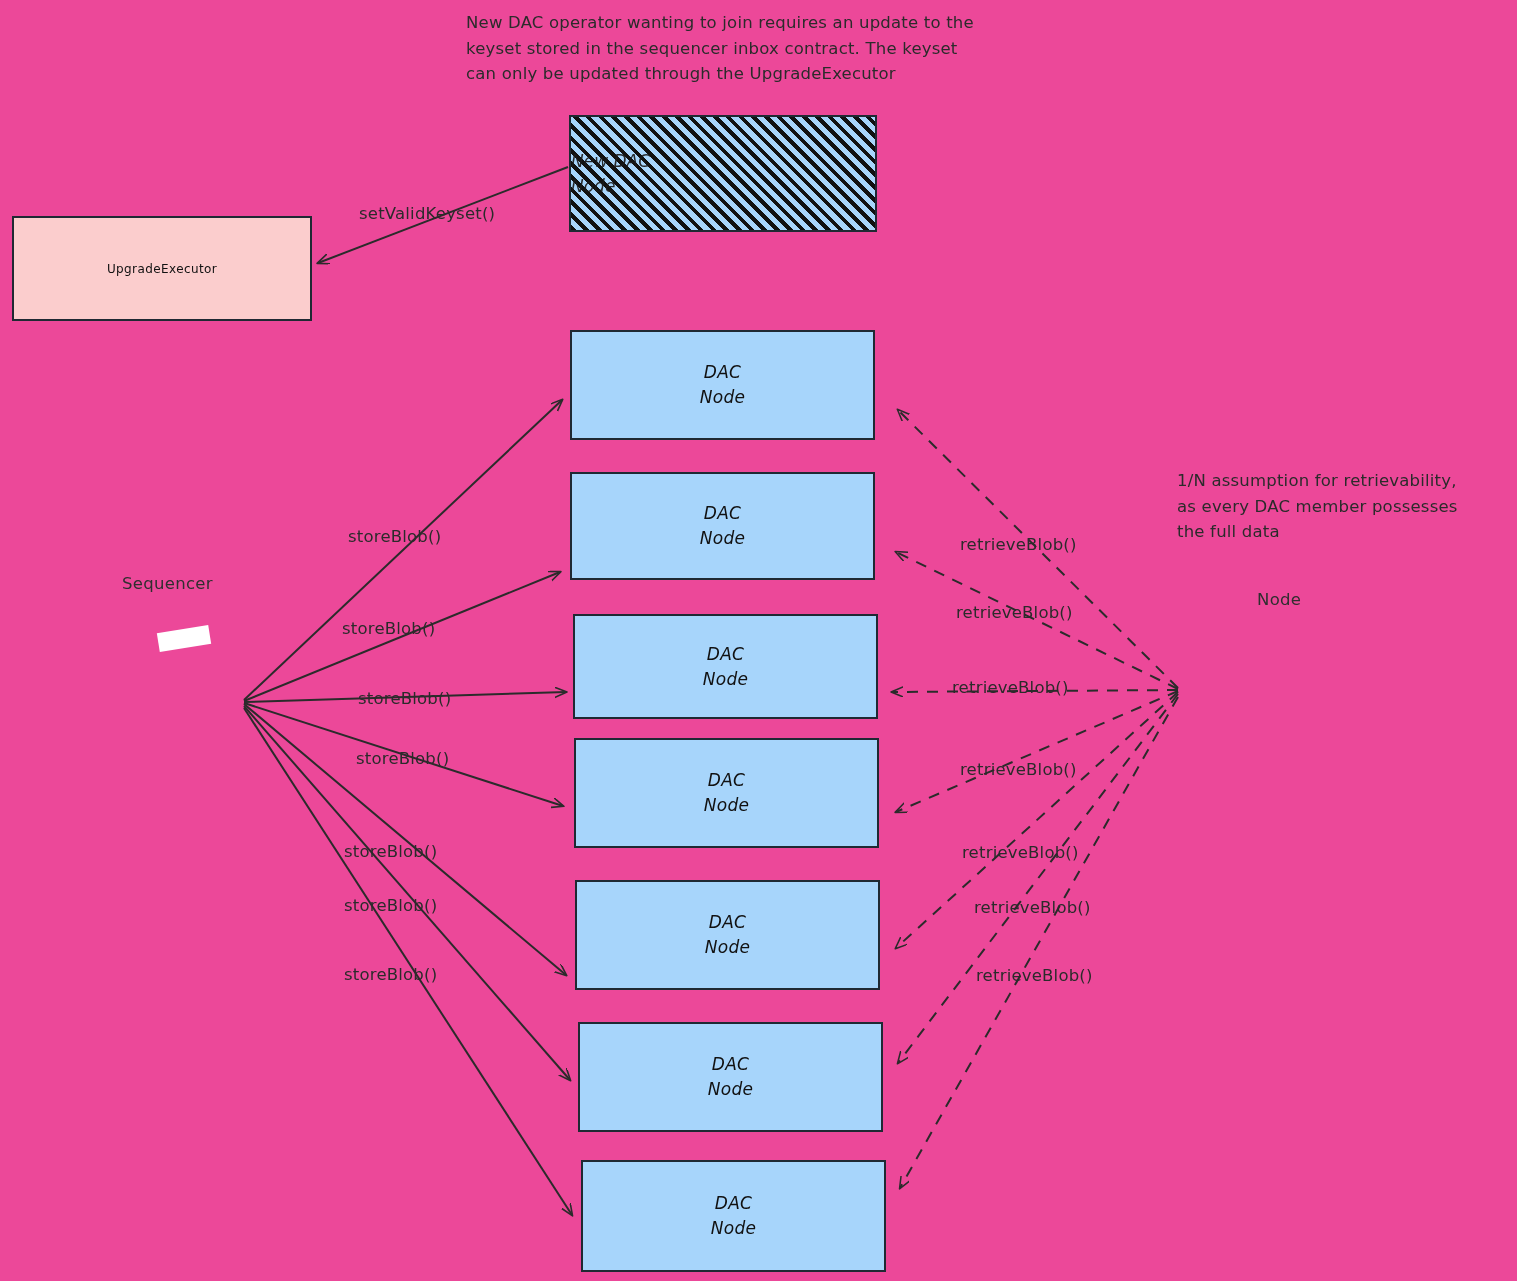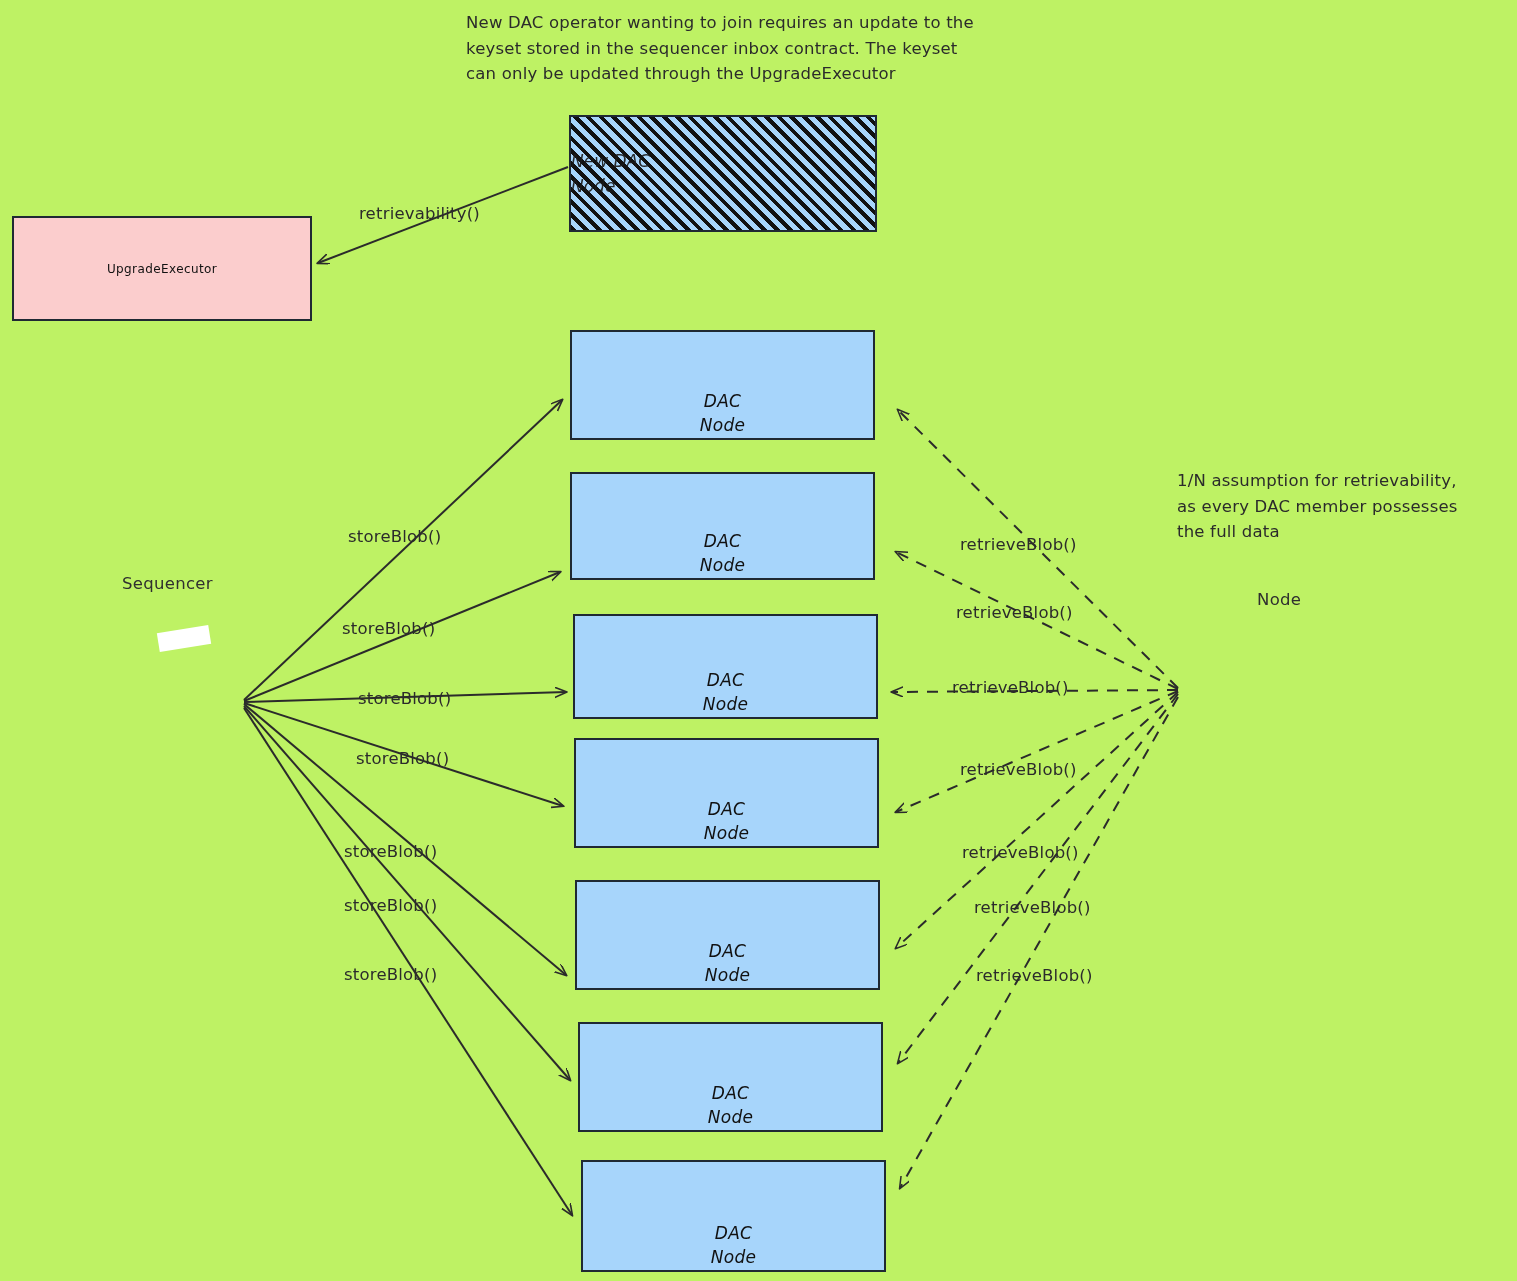--- a/index.html
+++ b/index.html
@@ -4,41 +4,41 @@
 <style>
   html, body {
     margin: 0;
     padding: 0;
     background: #000000;
   }
   #canvas {
     position: relative;
     width: 1517px;
     height: 1281px;
-    background: #bef264;
+    background: #ec4899;
     font-family: "DejaVu Sans", sans-serif;
     overflow: hidden;
   }
   svg#wires {
     position: absolute;
     left: 0;
     top: 0;
     width: 1517px;
     height: 1281px;
     pointer-events: none;
   }
   .node-box {
     position: absolute;
     background: #a7d5fb;
     border: 2px solid #1f2933;
     box-sizing: border-box;
     display: flex;
     flex-direction: column;
     align-items: center;
-    justify-content: flex-end;
+    justify-content: center;
     color: #111111;
     font-size: 17px;
     line-height: 1.45;
     font-style: italic;
     letter-spacing: 0.3px;
   }
   .node-box span { display: block; text-align: center; }
   .upgrade-box {
     position: absolute;
     background: #fbcdcd;
@@ -146,21 +146,21 @@
 
   <div class="hatch-box" style="left:569px; top:115px; width:308px; height:117px;">
     <span>New DAC</span>
     <span>Node</span>
   </div>
 
   <div class="upgrade-box" style="left:12px; top:216px; width:300px; height:105px;">
     <span>UpgradeExecutor</span>
   </div>
 
-  <div class="lbl" style="left:359px; top:204px;">retrievability()</div>
+  <div class="lbl" style="left:359px; top:204px;">setValidKeyset()</div>
 
   <div class="actor-label" style="left:122px; top:574px;">Sequencer</div>
   <div class="seq-glyph" style="left:158px; top:629px; width:52px; height:19px;"></div>
 
   <div class="actor-label" style="left:1257px; top:590px;">Node</div>
 
   <div class="node-box" style="left:570px; top:330px; width:305px; height:110px;">
     <span>DAC</span>
     <span>Node</span>
   </div>

